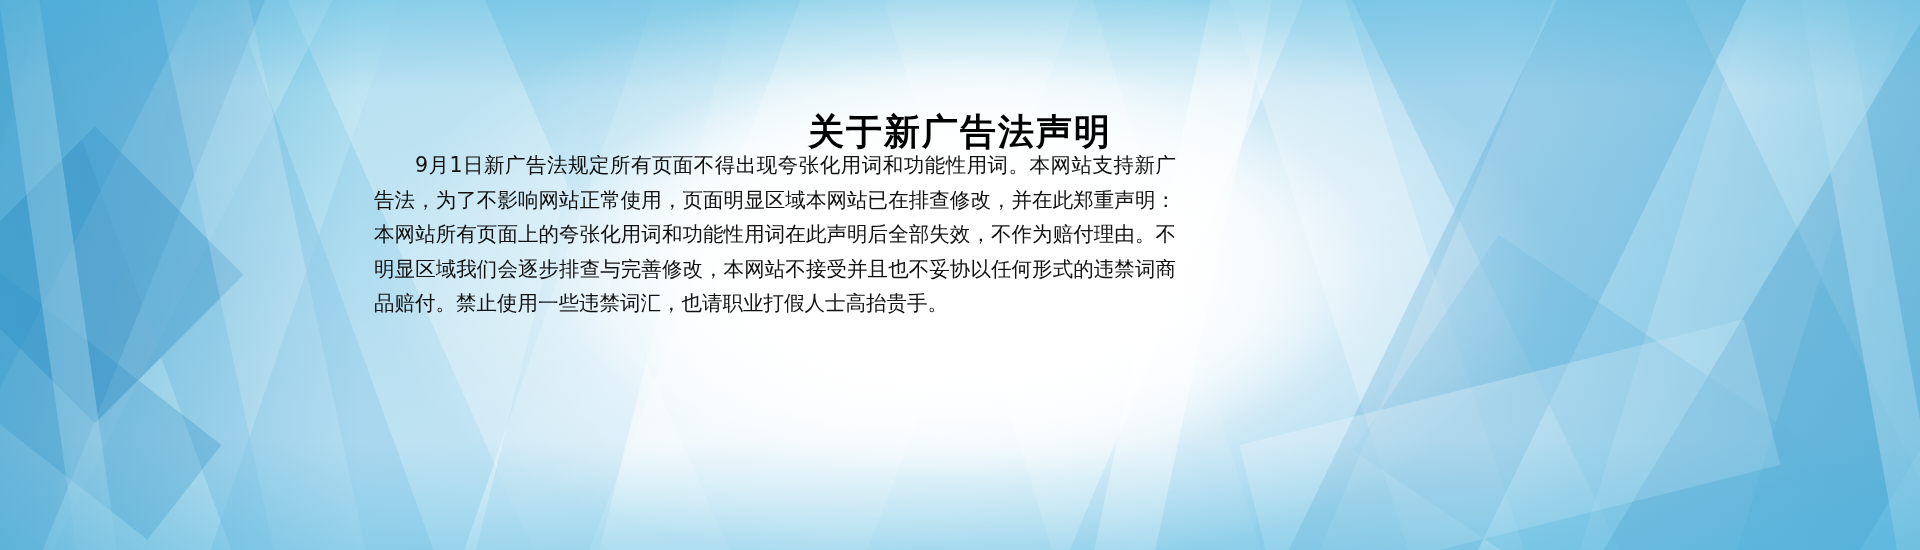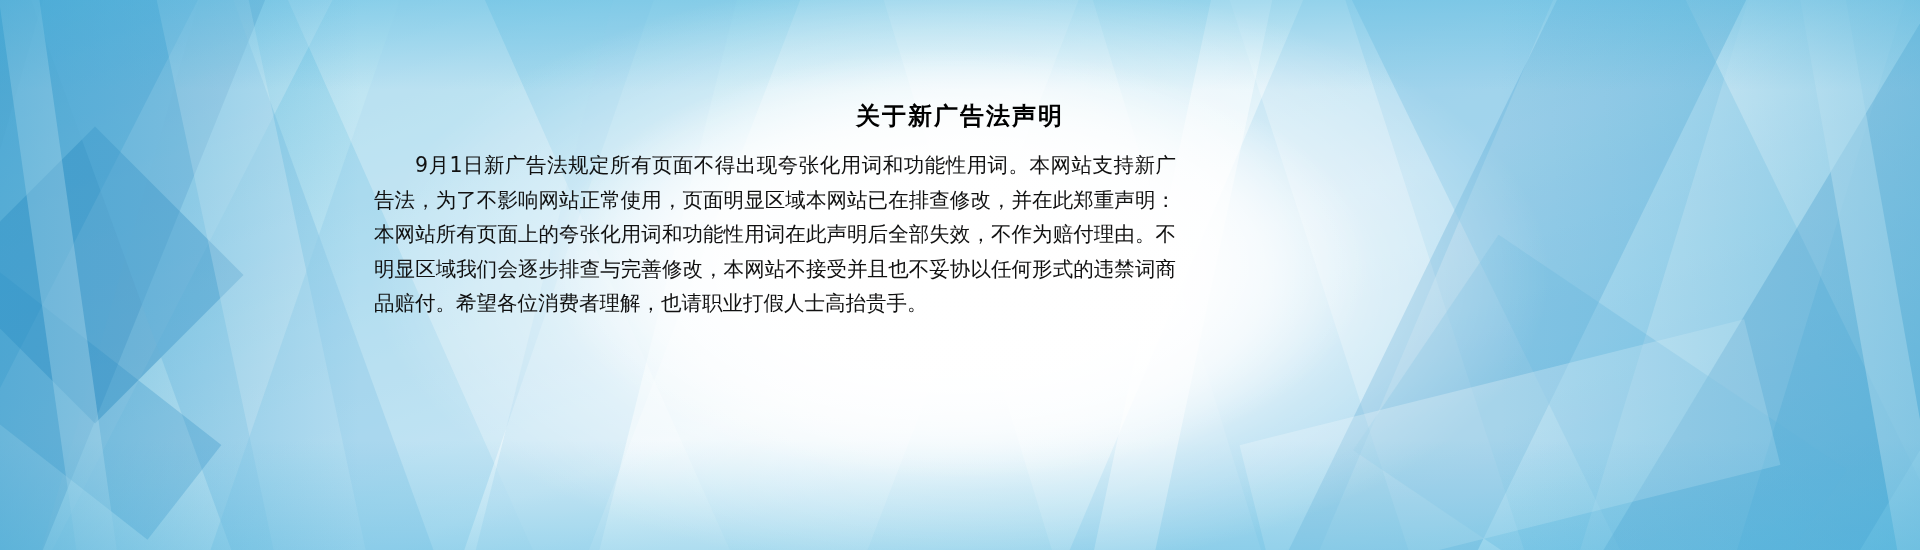--- a/index.html
+++ b/index.html
@@ -99,21 +99,21 @@
     position: absolute;
     left: 0; right: 0; top: 0;
     z-index: 5;
   }
   .page-title {
     position: absolute;
     top: 86px;
     left: 0;
     width: 100%;
     text-align: center;
-    font-size: 24px;
+    font-size: 36px;
     font-weight: bold;
     letter-spacing: 2px;
     color: #000000;
     line-height: 1.2;
   }
   .body-block {
     position: absolute;
     top: 148px;
     left: 374px;
     width: 802px;
@@ -172,17 +172,17 @@
     <div class="edge-r"></div>
 
     <div class="glow"></div>
     <div class="glow2"></div>
   </div>
 
   <div class="content">
     <h1 class="page-title">关于新广告法声明</h1>
 
     <div class="body-block">
-      <p class="para indent">9月1日新广告法规定所有页面不得出现夸张化用词和功能性用词。本网站支持新广告法，为了不影响网站正常使用，页面明显区域本网站已在排查修改，并在此郑重声明：本网站所有页面上的夸张化用词和功能性用词在此声明后全部失效，不作为赔付理由。不明显区域我们会逐步排查与完善修改，本网站不接受并且也不妥协以任何形式的违禁词商品赔付。希望各位消费者理解，也请职业打假人士高抬贵手。</p>
+      <p class="para indent">9月1日新广告法规定所有页面不得出现夸张化用词和功能性用词。本网站支持新广告法，为了不影响网站正常使用，页面明显区域本网站已在排查修改，并在此郑重声明：本网站所有页面上的夸张化用词和功能性用词在此声明后全部失效，不作为赔付理由。不明显区域我们会逐步排查与完善修改，本网站不接受并且也不妥协以任何形式的违禁词商品赔付。禁止使用一些违禁词汇，也请职业打假人士高抬贵手。</p>
     </div>
   </div>
 
 </div>
 
 </body></html>

